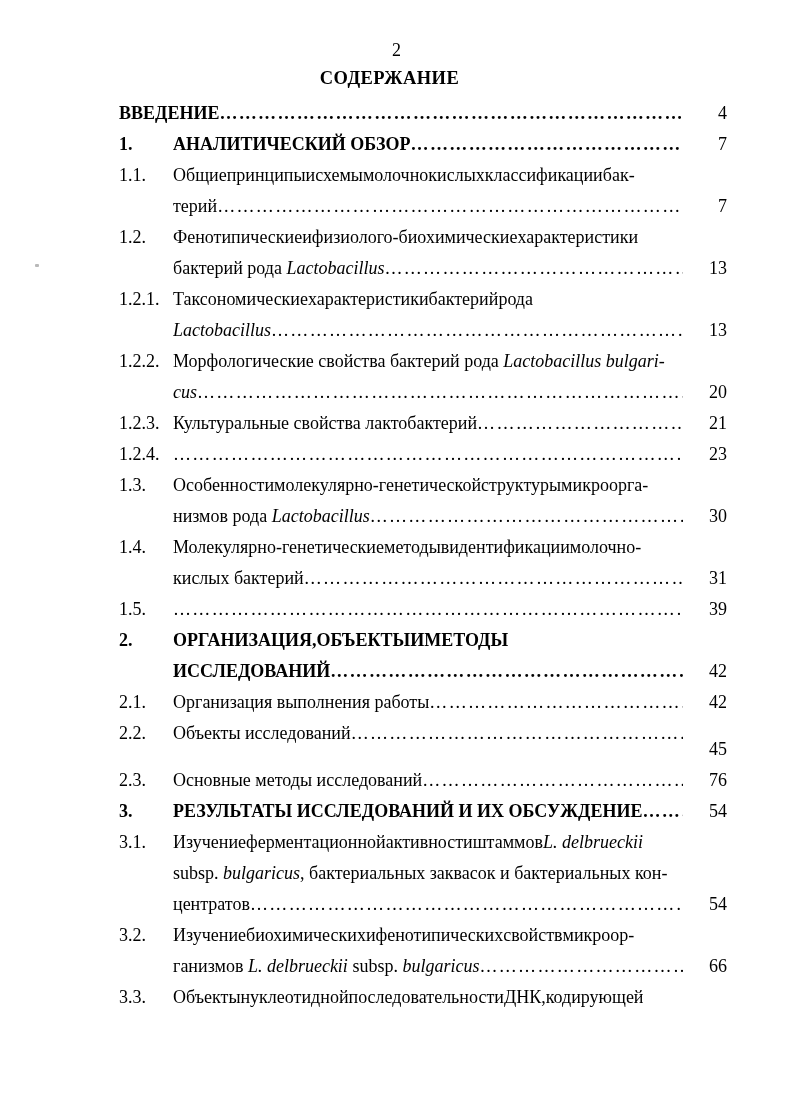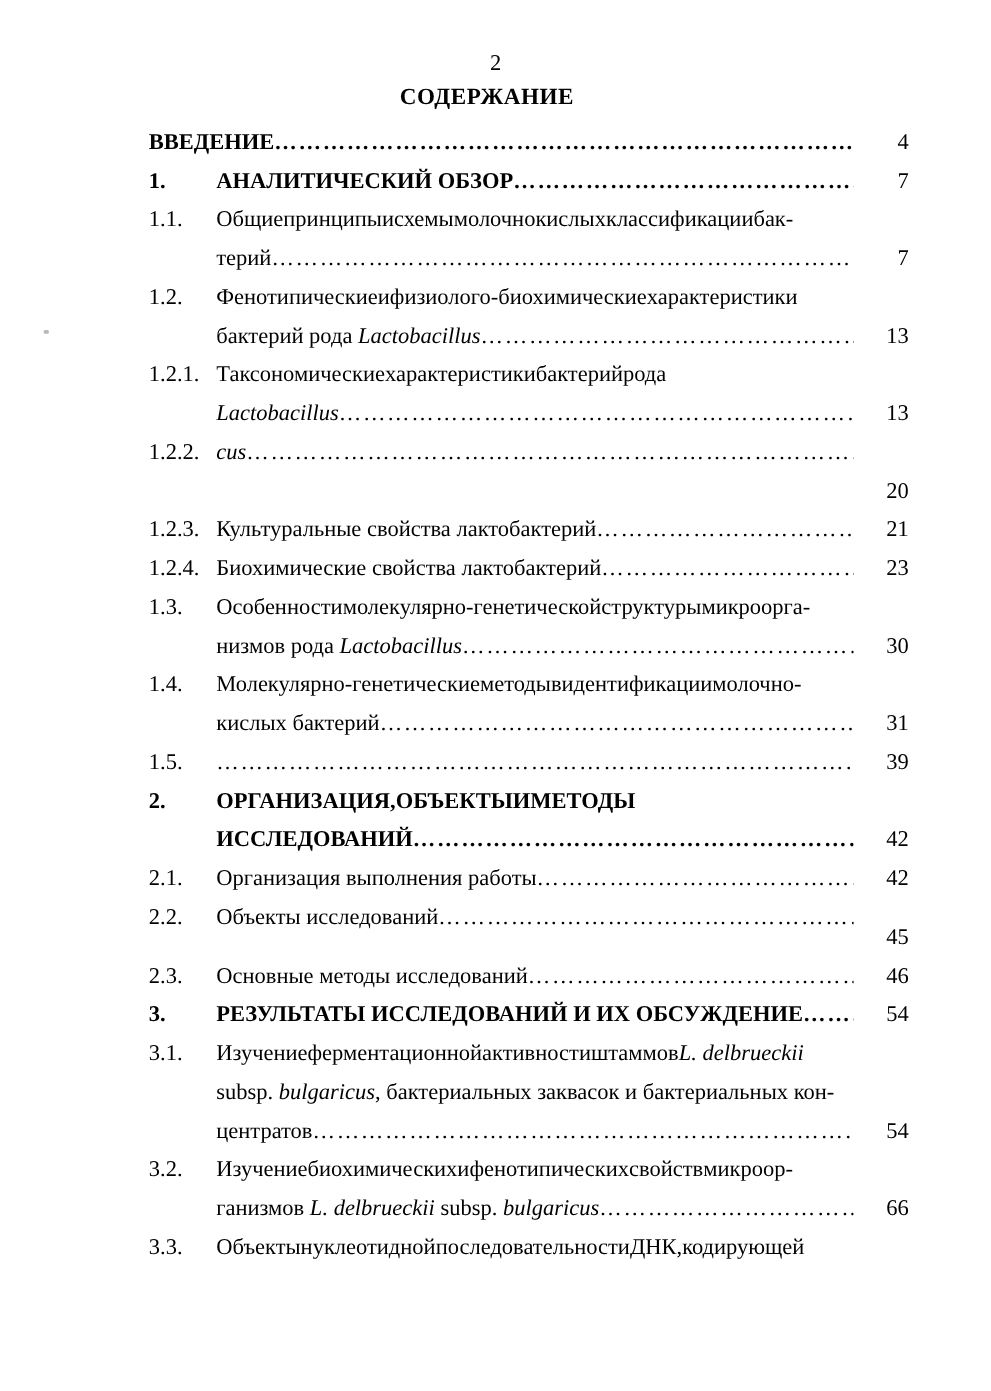--- a/index.html
+++ b/index.html
@@ -191,20 +191,21 @@
           <div class="ln fill">
             <span class="txt"><i>Lactobacillus</i></span>
             <span class="lead">……………………………………………………………………………………………………………………………………………</span>
           </div>
         </div>
         <div class="pages" style="margin-top: 31px;">13</div>
       </div>
       <div class="entry">
         <div class="num">1.2.2.</div>
         <div class="body">
+          <div class="ln">Морфологические свойства бактерий рода <i>Lactobacillus bulgari-</i></div>
           <div class="ln fill">
             <span class="txt"><i>cus</i></span>
             <span class="lead">……………………………………………………………………………………………………………………………………………</span>
           </div>
         </div>
         <div class="pages" style="margin-top: 31px;">20</div>
       </div>
       <div class="entry">
         <div class="num">1.2.3.</div>
         <div class="body">
@@ -212,21 +213,20 @@
             <span class="txt">Культуральные свойства лактобактерий</span>
             <span class="lead">……………………………………………………………………………………………………………………………………………</span>
           </div>
         </div>
         <div class="pages" style="margin-top: 0px;">21</div>
       </div>
       <div class="entry">
         <div class="num">1.2.4.</div>
         <div class="body">
           <div class="ln fill">
-            <span class="txt">Биохимические свойства лактобактерий</span>
             <span class="lead">……………………………………………………………………………………………………………………………………………</span>
           </div>
         </div>
         <div class="pages" style="margin-top: 0px;">23</div>
       </div>
       <div class="entry">
         <div class="num">1.3.</div>
         <div class="body">
           <div class="ln just">
             <span>Особенности</span>
@@ -304,21 +304,21 @@
         <div class="pages" style="margin-top: 16px;">45</div>
       </div>
       <div class="entry">
         <div class="num">2.3.</div>
         <div class="body">
           <div class="ln fill">
             <span class="txt">Основные методы исследований</span>
             <span class="lead">……………………………………………………………………………………………………………………………………………</span>
           </div>
         </div>
-        <div class="pages" style="margin-top: 0px;">46</div>
+        <div class="pages" style="margin-top: 0px;">76</div>
       </div>
       <div class="entry">
         <div class="num bold">3.</div>
         <div class="body">
           <div class="ln bold fill">
             <span class="txt">РЕЗУЛЬТАТЫ ИССЛЕДОВАНИЙ И ИХ ОБСУЖДЕНИЕ</span>
             <span class="lead">……………………………………………………………………………………………………………………………………………</span>
           </div>
         </div>
         <div class="pages" style="margin-top: 0px;">54</div>

